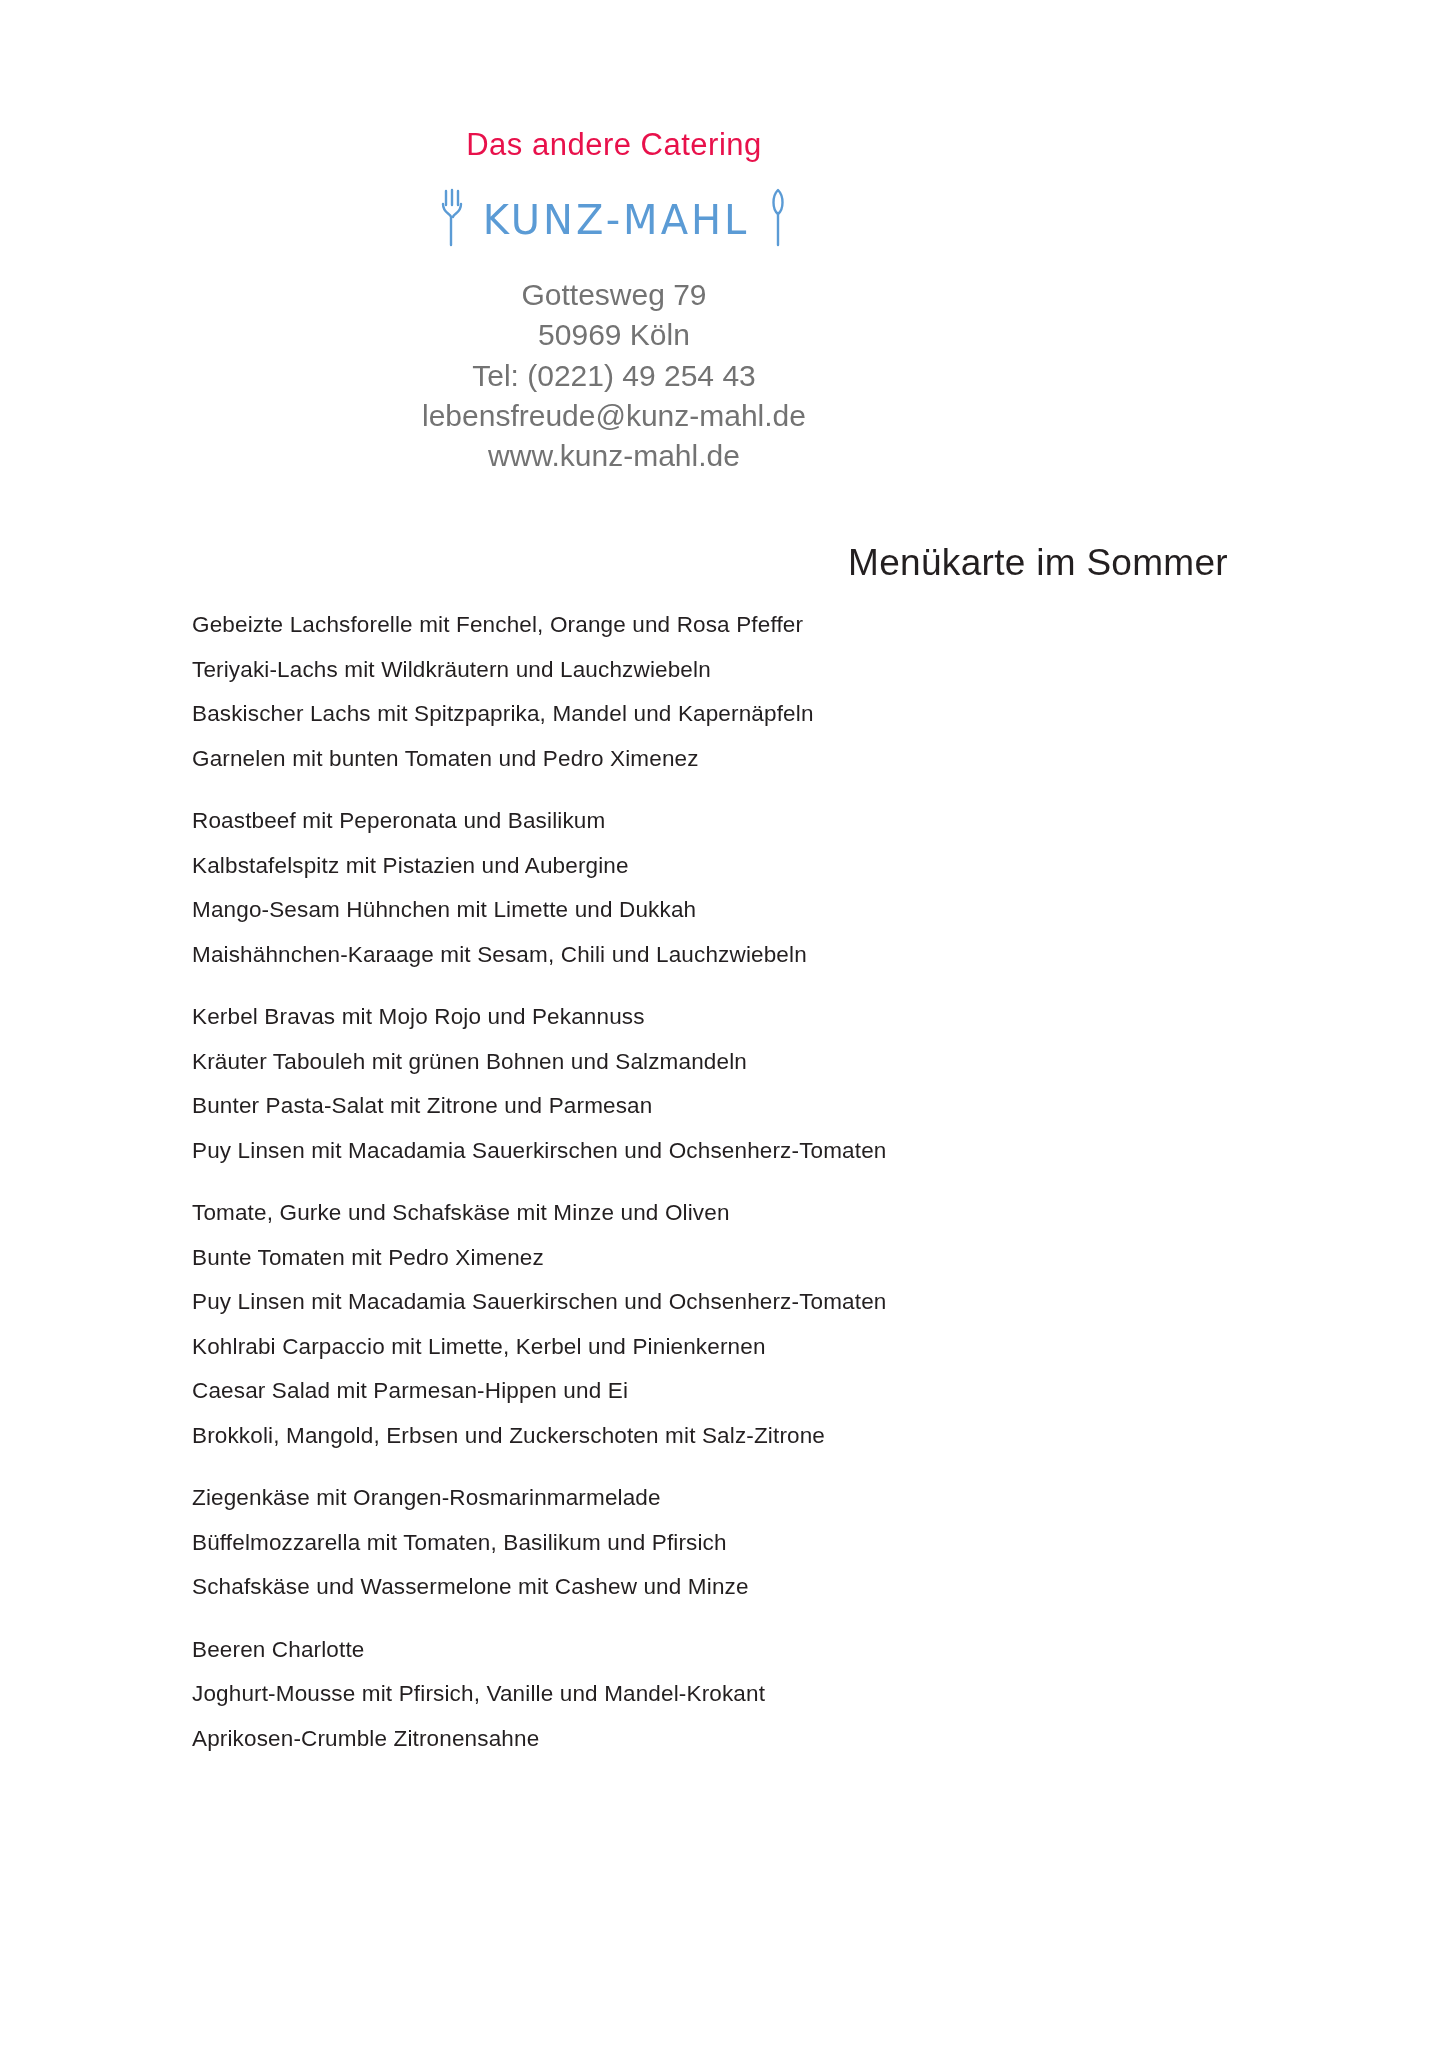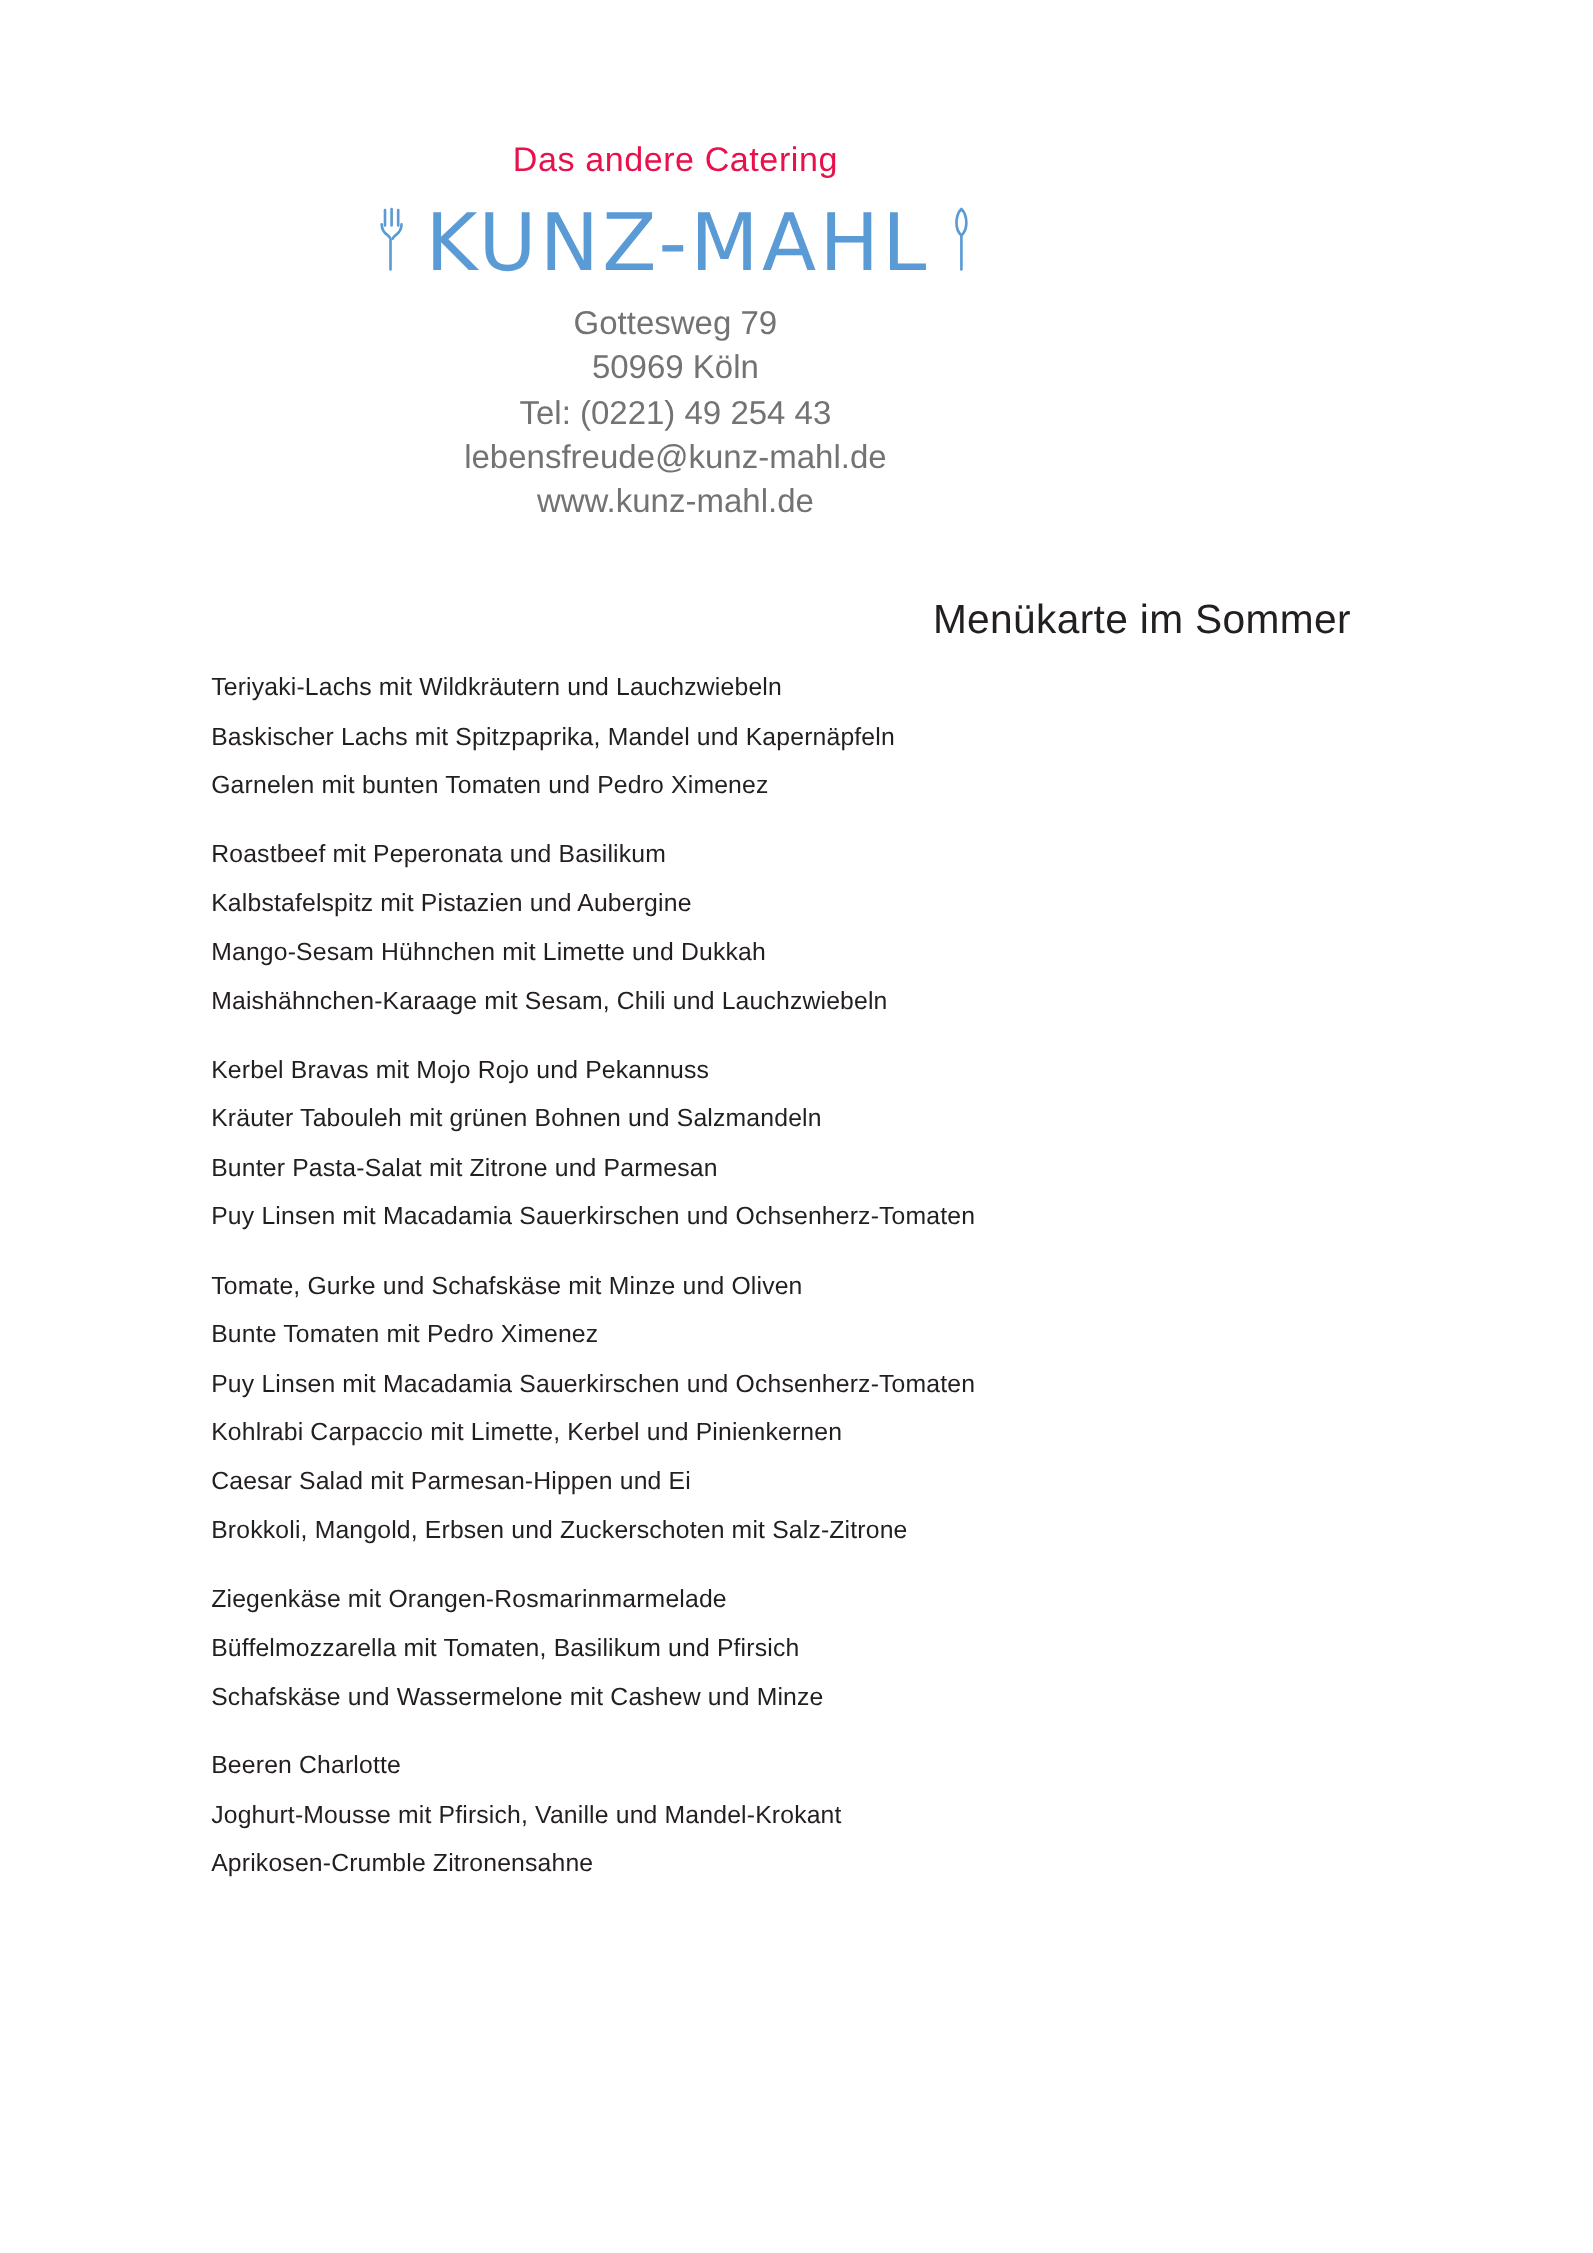--- a/index.html
+++ b/index.html
@@ -35,21 +35,21 @@
   .logo-row {
     margin-top: 22px;
     display: flex;
     align-items: center;
     justify-content: center;
     gap: 18px;
     height: 70px;
   }
   .logo-word {
     font-family: "DejaVu Sans", sans-serif;
-    font-size: 72px;
+    font-size: 40px;
     letter-spacing: 3px;
     color: #5b9bd5;
     font-weight: 400;
     white-space: nowrap;
   }
   .logo-icon {
     display: inline-block;
     color: #5b9bd5;
   }
   .address {
@@ -130,20 +130,21 @@
       <div>lebensfreude@kunz-mahl.de</div>
       <div>www.kunz-mahl.de</div>
     </div>
   </div>
 
   <div class="menu-title">Menükarte im Sommer</div>
 
   <div class="menu">
 
     <div class="menu-group">
+      <div class="menu-item">Gebeizte Lachsforelle mit Fenchel, Orange und Rosa Pfeffer</div>
       <div class="menu-item">Teriyaki-Lachs mit Wildkräutern und Lauchzwiebeln</div>
       <div class="menu-item">Baskischer Lachs mit Spitzpaprika, Mandel und Kapernäpfeln</div>
       <div class="menu-item">Garnelen mit bunten Tomaten und Pedro Ximenez</div>
     </div>
 
     <div class="menu-group">
       <div class="menu-item">Roastbeef mit Peperonata und Basilikum</div>
       <div class="menu-item">Kalbstafelspitz mit Pistazien und Aubergine</div>
       <div class="menu-item">Mango-Sesam Hühnchen mit Limette und Dukkah</div>
       <div class="menu-item">Maishähnchen-Karaage mit Sesam, Chili und Lauchzwiebeln</div>

